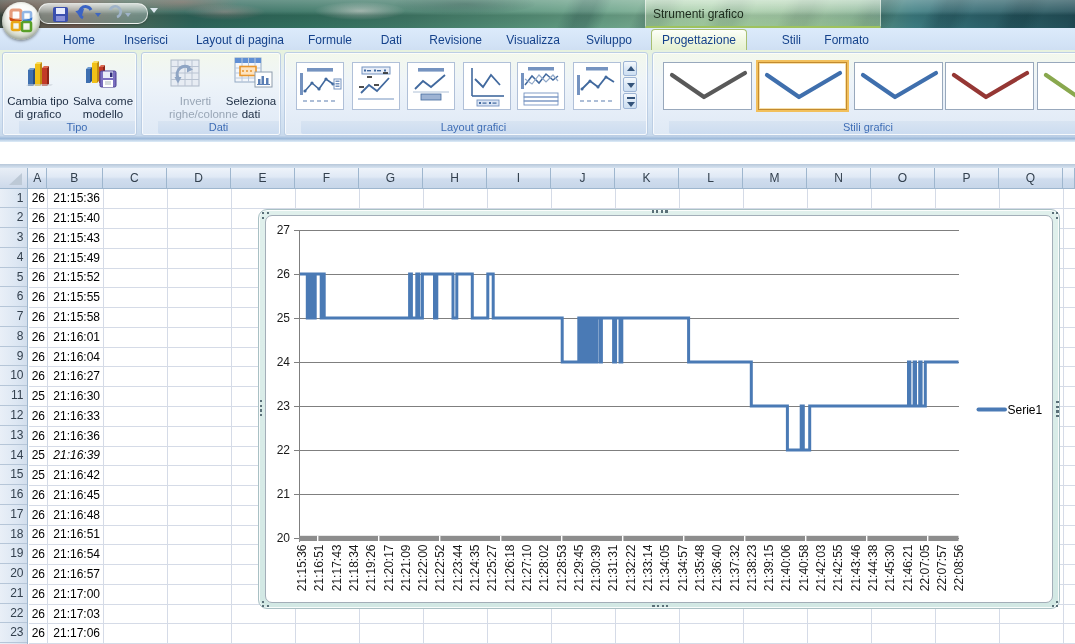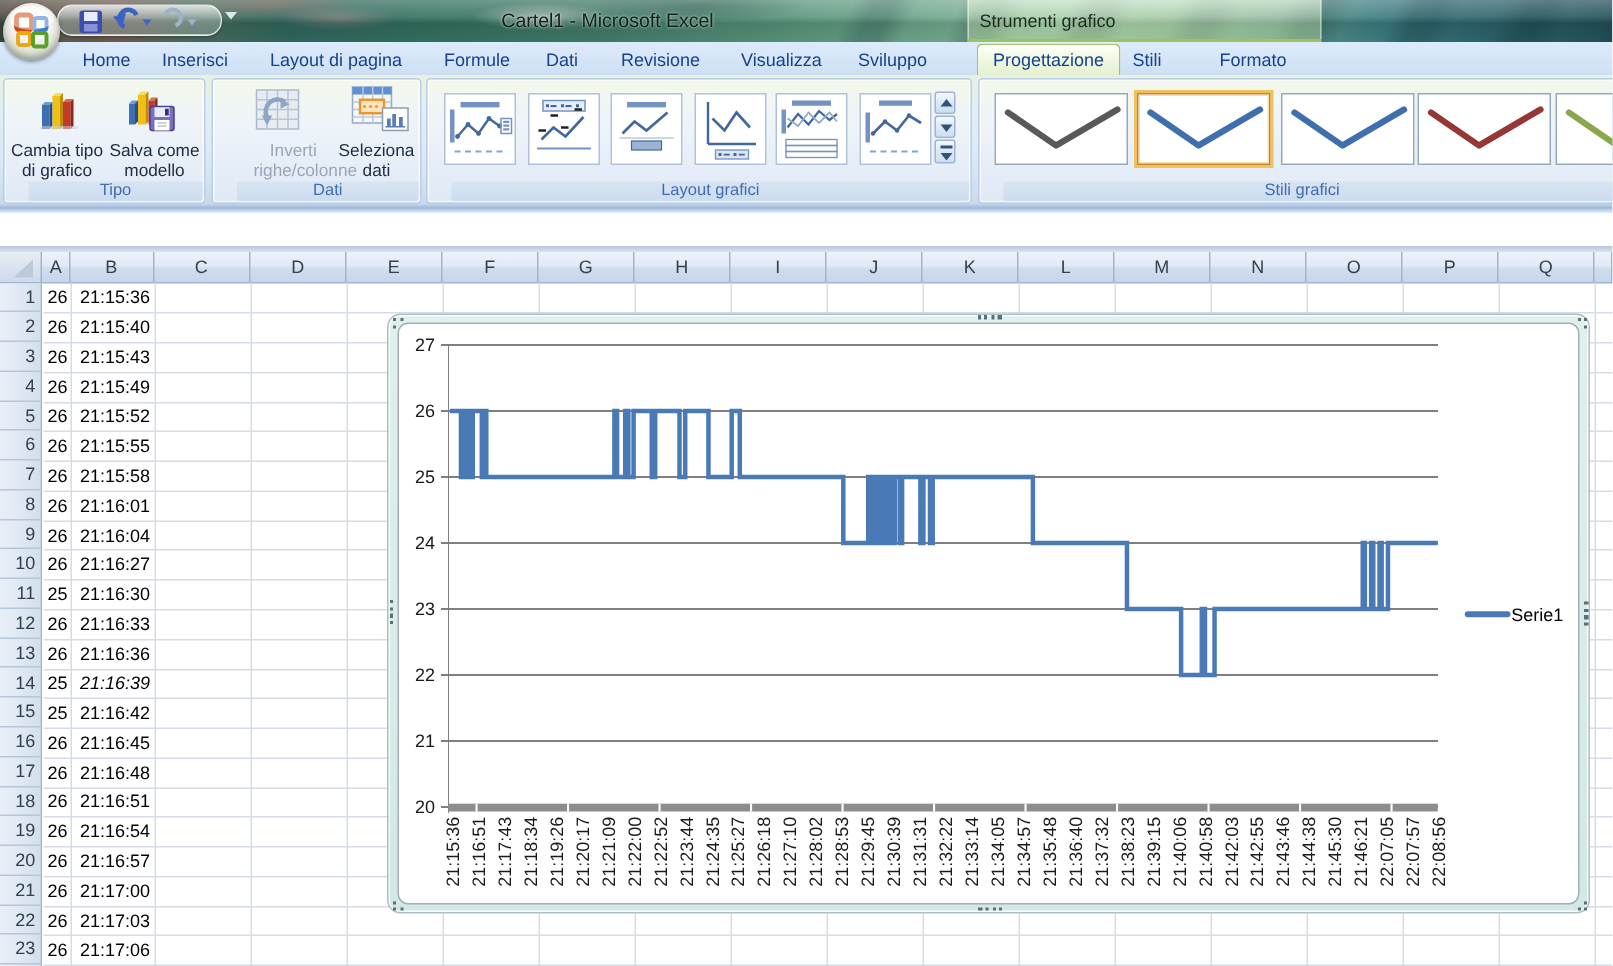--- a/index.html
+++ b/index.html
@@ -37,21 +37,21 @@
     box-shadow:0 1px 3px rgba(0,0,0,0.45), inset 0 -2px 4px rgba(110,120,110,0.55); }
 
   
   #qat { position:absolute; left:38px; top:3px; width:110px; height:21px; border-radius:10px; z-index:20;
     background:linear-gradient(180deg,rgba(240,244,242,0.8),rgba(185,200,198,0.45) 50%,rgba(160,182,178,0.42));
     border:1px solid rgba(250,252,250,0.75); box-shadow:0 1px 2px rgba(0,0,0,0.25); }
 
   
   #tabrow { position:absolute; left:0; top:28px; width:1075px; height:22px;
     background:linear-gradient(180deg,#dcebfb 0%,#d3e3f6 70%,#cfdff3 100%); }
-  .tab { position:absolute; top:3px; height:19px; line-height:19px; font-size:12px; color:#15428b; text-align:left; }
+  .tab { position:absolute; top:3px; height:19px; line-height:19px; font-size:12px; color:#15428b; text-align:right; }
   #tab-active { position:absolute; left:651px; top:1px; width:96px; height:21px;
     border:1px solid #a7bf71; border-bottom:none; border-radius:4px 4px 0 0;
     background:linear-gradient(180deg,#fdfff9 0%,#f1f8e3 45%,#e4f0d0 100%);
     color:#15428b; font-size:12px; text-align:center; line-height:20px; }
 
   
   #ribbon { position:absolute; left:0; top:50px; width:1075px; height:86px;
     background:linear-gradient(180deg,#e7f2dd 0%,#e3edf7 30%,#dde9f6 60%,#cfdff0 90%,#c8d9ec 100%); }
   #ribbon-bottom { position:absolute; left:0; top:136px; width:1075px; height:6px;
     background:linear-gradient(180deg,#c3d5ea,#9db9d9 45%,#cfdfEF 80%,#dcebf8); }
@@ -118,21 +118,20 @@
 
   <div id="titlebar">
     <div id="tb-base"></div>
     <div id="tb-streaks"></div>
     <div id="tb-blob1"></div>
     <div id="tb-blob2"></div>
     <div id="tb-blob3"></div>
     <div id="tb-blob4"></div>
     <div id="tb-blob5"></div>
     <div id="tb-shade"></div>
-    <div id="title-text">Cartel1  -  Microsoft Excel</div>
     <div id="ctx-chunk">
         <span>Strumenti grafico</span>
       </div>
   </div>
   <div id="qat">
     <svg width="110" height="21" viewBox="0 0 110 21" style="position:absolute;left:0;top:0;">
       <rect x="14" y="3" width="15" height="15" rx="2" fill="#3a4fae"></rect>
       <rect x="17" y="4" width="9" height="6" fill="#e8ecfc"></rect>
       <rect x="17" y="12" width="9" height="5" fill="#8890d8"></rect>
       <path d="M44 14 a6 6 0 1 1 8 -8" fill="none" stroke="#3b63c4" stroke-width="3"></path>

